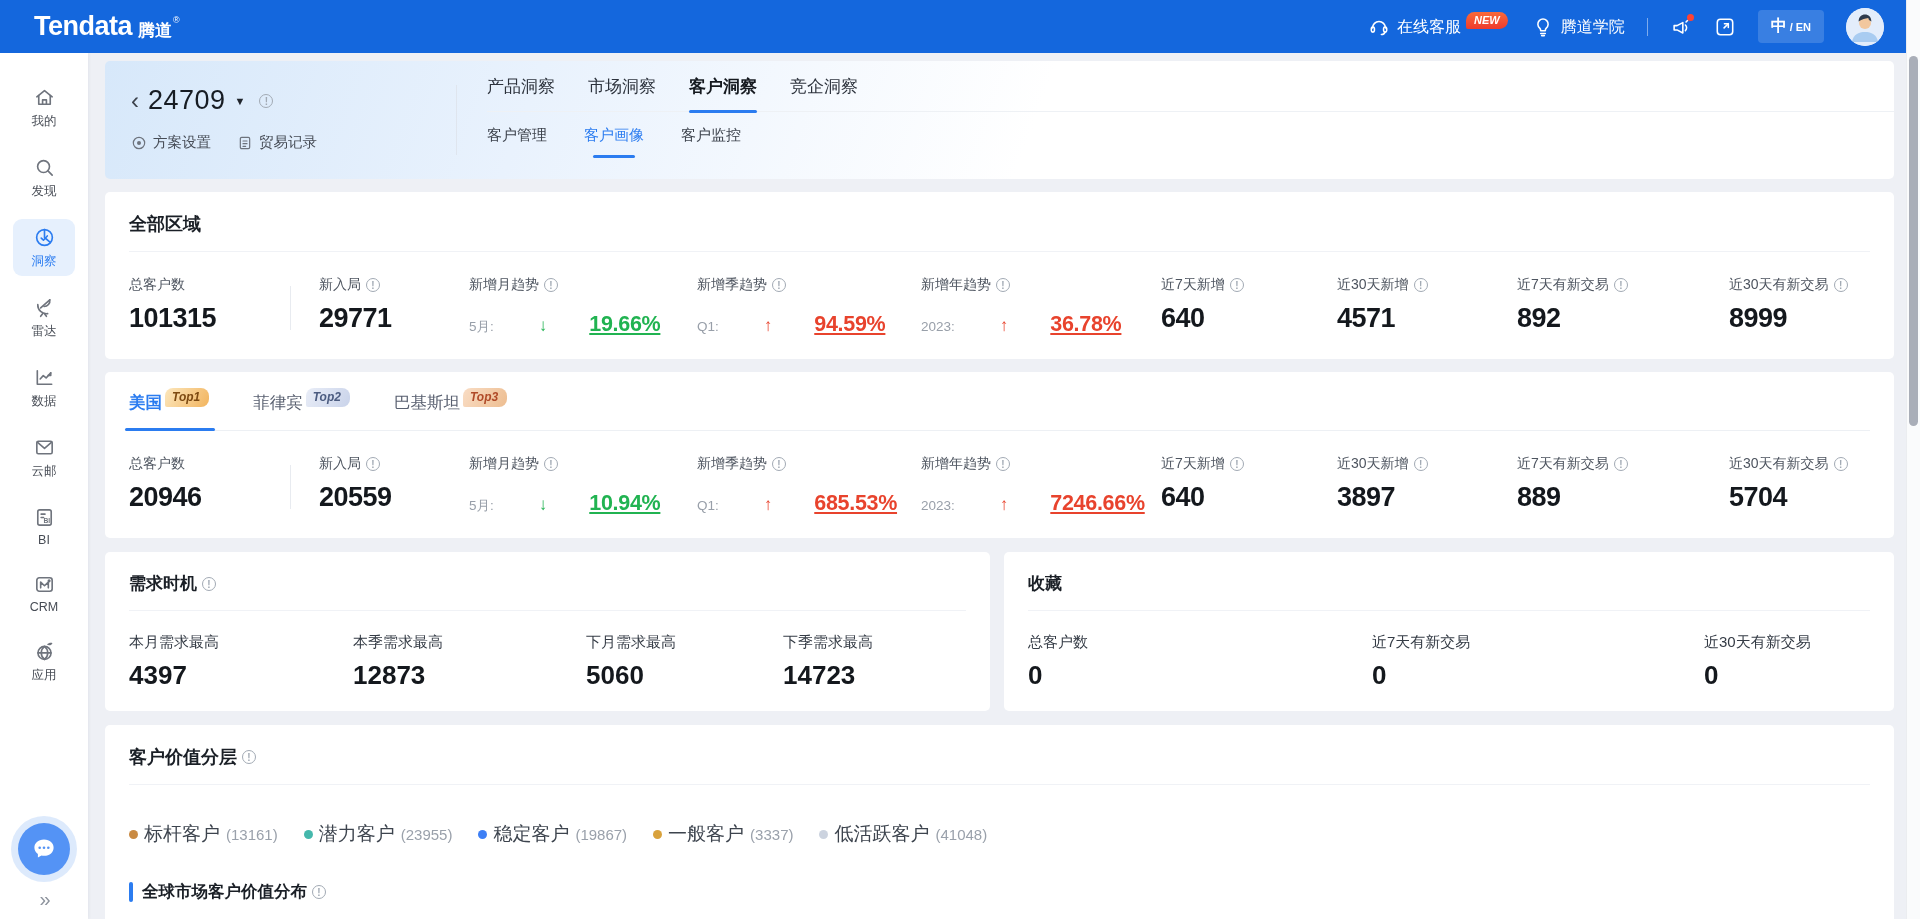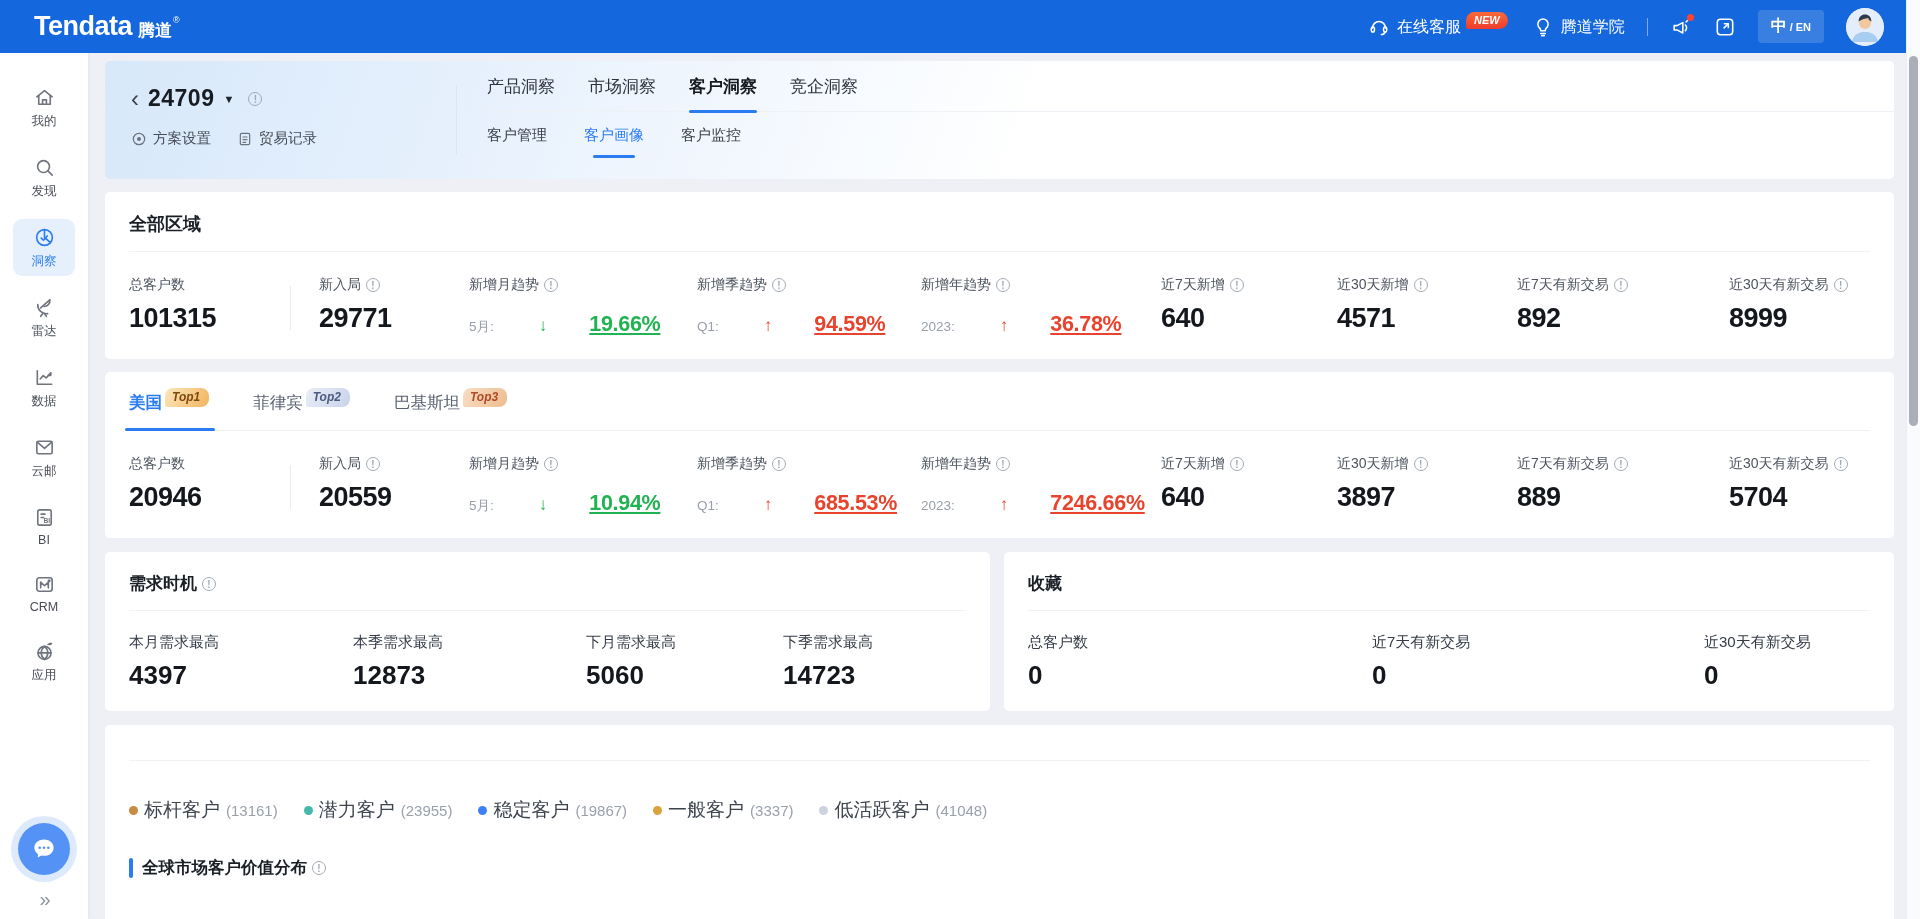--- a/index.html
+++ b/index.html
@@ -41,21 +41,21 @@
   
   .main { position:absolute; left:88px; top:53px; width:1818px; height:866px; padding:8px 12px 0 17px; }
   .card { background:#fff; border-radius:5px; }
 
   
   .head-card { height:118px; background:linear-gradient(110deg,#d7e8fa 0%,#e9f2fd 24%,#ffffff 52%); display:flex; }
   .head-left { width:352px; flex:none; padding:24px 0 0 26px; position:relative; }
   .head-left::after { content:""; position:absolute; right:0; top:24px; width:1px; height:70px; background:#dfe5ee; }
   .head-row1 { display:flex; align-items:center; gap:9px; }
   .back { font-size:24px; color:#3c424c; line-height:20px; cursor:pointer; }
-  .plan-id { font-size:23px; font-weight:700; color:#171c23; letter-spacing:.5px; cursor:pointer; }
+  .plan-id { font-size:27px; font-weight:400; color:#171c23; letter-spacing:.5px; cursor:pointer; }
   .caret { font-size:11px; color:#20252c; cursor:pointer; }
   .head-row2 { display:flex; align-items:center; gap:26px; margin-top:17px; font-size:14.5px; color:#464c56; }
   .head-link { display:flex; align-items:center; gap:6px; cursor:pointer; }
   .head-link svg { width:16px; height:16px; color:#6d737d; }
   .head-tabs { flex:1; padding:14px 0 0 30px; }
   .tab-row { display:flex; gap:33px; border-bottom:1px solid #eef1f5; padding:0 0 13px; }
   .tab { font-size:17px; color:#2c323c; cursor:pointer; position:relative; }
   .tab.active { color:#15191f; font-weight:700; }
   .tab.active::after { content:""; position:absolute; left:0; right:0; bottom:-15px; height:3px; background:#2b7cf0; border-radius:2px; }
   .subtab-row { display:flex; gap:37px; margin-top:14px; }
@@ -529,20 +529,24 @@
         </div>
         <div class="mini-stat">
           <div class="lb">近30天有新交易</div>
           <div class="val">0</div>
         </div>
       </div>
     </div>
   </div>
 
   <div class="card tiers">
+    <div class="sec-title">
+        <span>客户价值分层</span>
+        <span class="info"></span>
+      </div>
     <div class="divider"></div>
     <div class="legend">
       <span class="leg-item">
         <span class="leg-dot" style="background-color: rgb(201, 138, 67);"></span>
         <span class="leg-name">标杆客户</span>
         <span class="leg-count">(13161)</span>
       </span>
       <span class="leg-item">
         <span class="leg-dot" style="background-color: rgb(69, 184, 172);"></span>
         <span class="leg-name">潜力客户</span>

